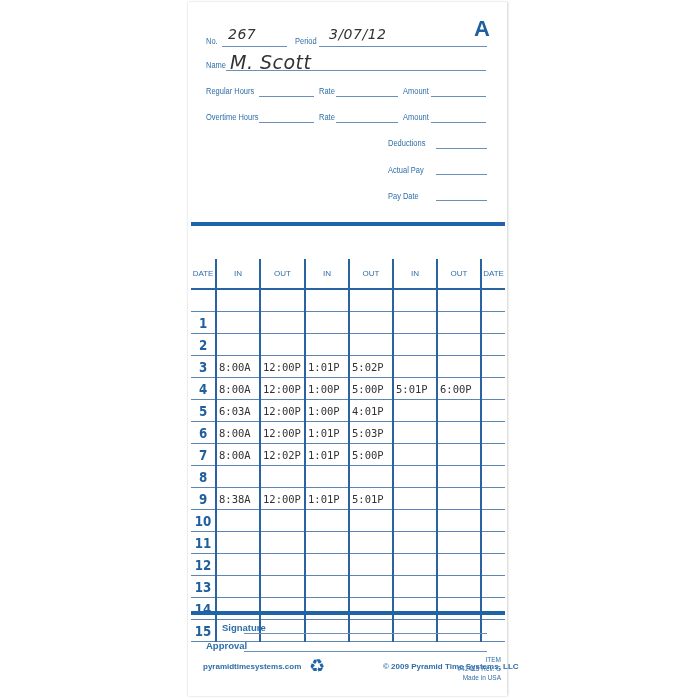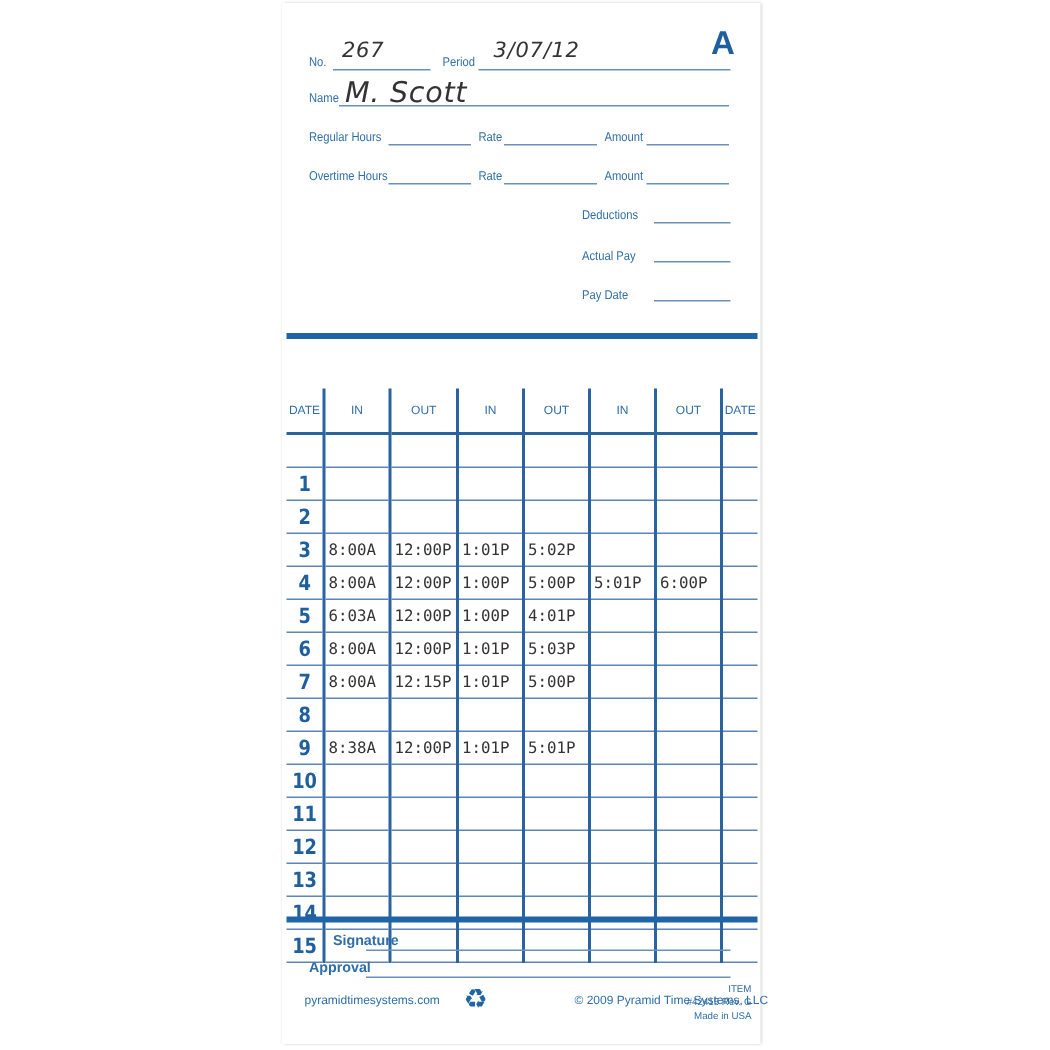--- a/index.html
+++ b/index.html
@@ -13,21 +13,21 @@
   .logo .tri { display:inline-block; width:0; height:0; border-left:11px solid transparent; border-right:11px solid transparent; border-bottom:16px solid #1f6aa8; vertical-align:-1px; margin:0 1px; }
   .thick { position:absolute; left:3px; width:314px; height:4px; background:#1f64a6; }
   table.grid { position:absolute; left:3px; top:225px; width:314px; border-collapse:collapse; table-layout:fixed;margin-top:32px; }
   table.grid th, table.grid td { border-left:2px solid #2a64a0; border-bottom:1px solid #5c86b4; padding:0; }
   table.grid th:first-child, table.grid td:first-child { border-left:none; }
   table.grid th { height:29px; font-size:8px; font-weight:normal; color:#2f6ea8; text-align:center; transform:none; border-bottom:2px solid #2a64a0; }
   table.grid td { height:21px; font-family:"DejaVu Sans Mono", monospace; font-size:10.5px; color:#333; padding-left:2px; white-space:nowrap; overflow:hidden; }
   table.grid td.date { font-family:"DejaVu Sans", sans-serif; font-size:14px; color:#1f5f9e; text-align:center; padding-left:0; font-weight:bold; transform:scaleX(0.85); }
   table.grid tr.blank td { height:21px; }
   .footer-lbl { position:absolute; font-size:9.5px; font-weight:bold; color:#2f6ea8; }
-  .small { position:absolute; font-size:8px; color:#2f6ea8; white-space:nowrap; }
+  .small { position:absolute; font-size:8px; color:#2f6ea8; white-space:nowrap;font-weight:bold; }
   .item { position:absolute; font-size:6.5px; color:#2f6ea8; text-align:right; line-height:9px; }
   .recycle { position:absolute; left:119px; top:654px; width:20px; height:20px; color:#1f64a6; font-size:18px; line-height:20px; text-align:center; }
 </style>
 </head>
 <body>
 
 <div class="card">
 
   <div class="letterA">A</div>
 
@@ -156,21 +156,21 @@
           <td>12:00P</td>
           <td>1:01P</td>
           <td>5:03P</td>
           <td></td>
           <td></td>
           <td></td>
         </tr>
         <tr>
           <td class="date">7</td>
           <td>8:00A</td>
-          <td>12:15P</td>
+          <td>12:02P</td>
           <td>1:01P</td>
           <td>5:00P</td>
           <td></td>
           <td></td>
           <td></td>
         </tr>
         <tr>
           <td class="date">8</td>
           <td></td>
           <td></td>

